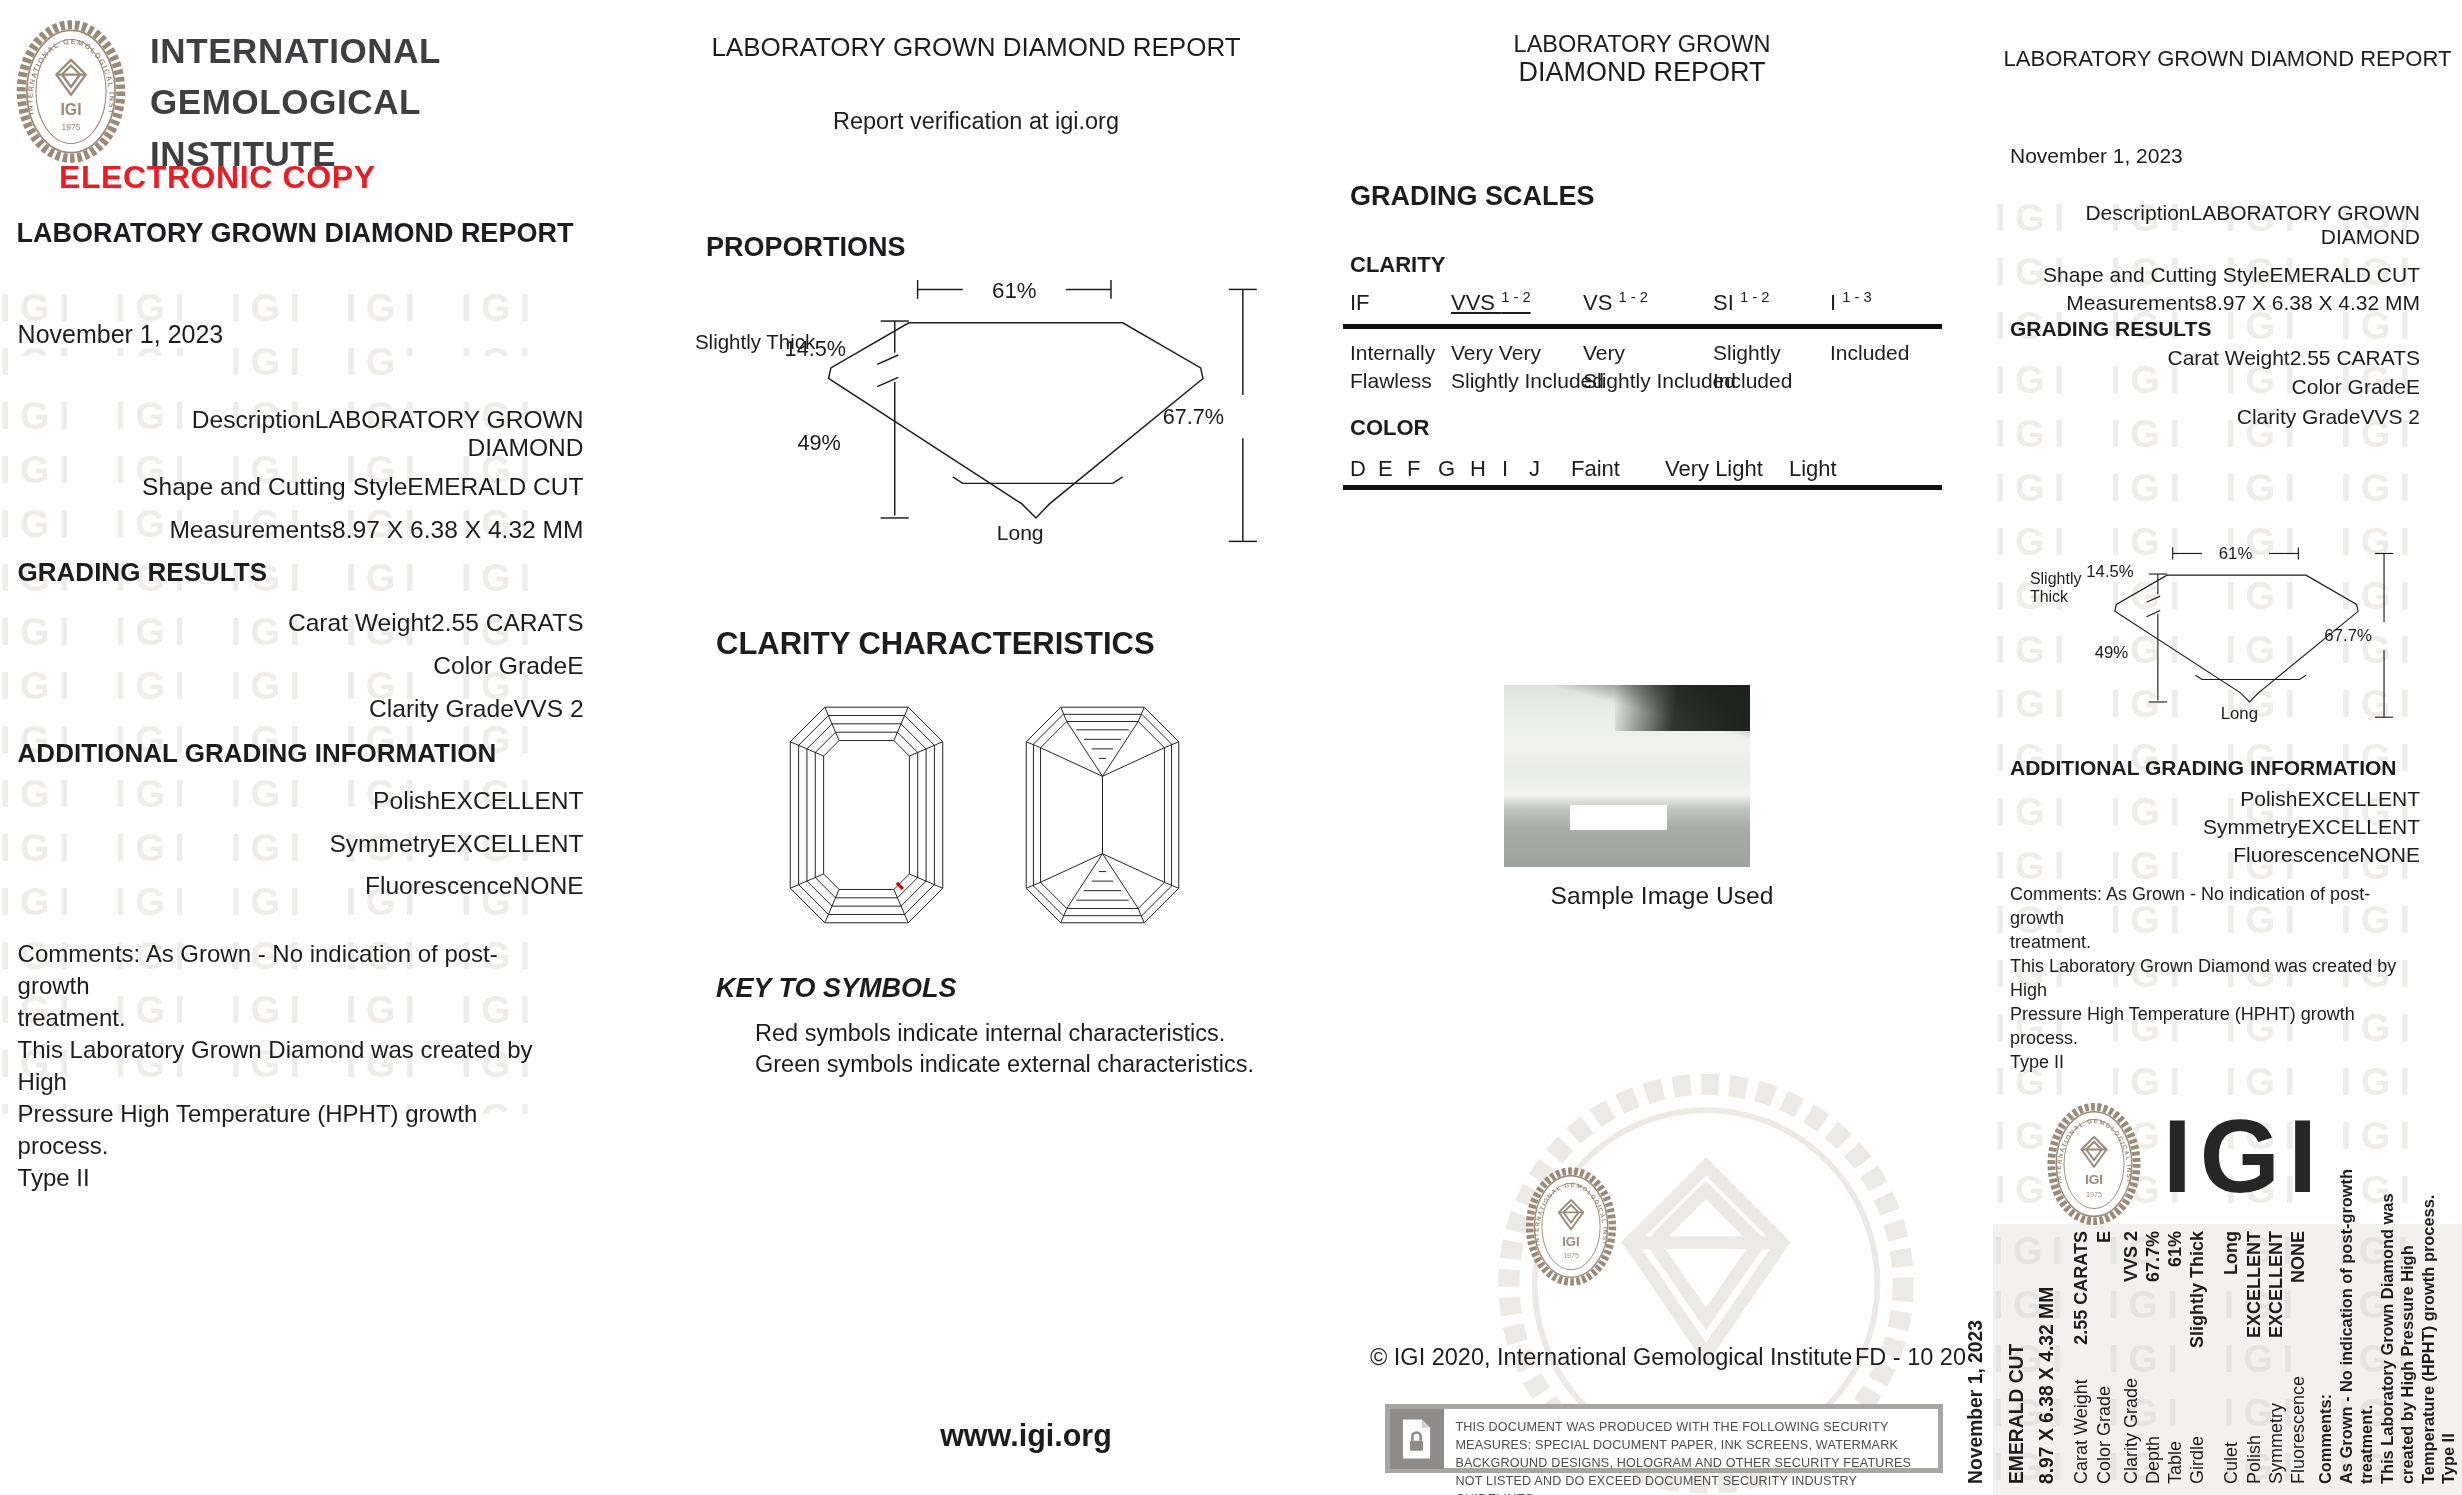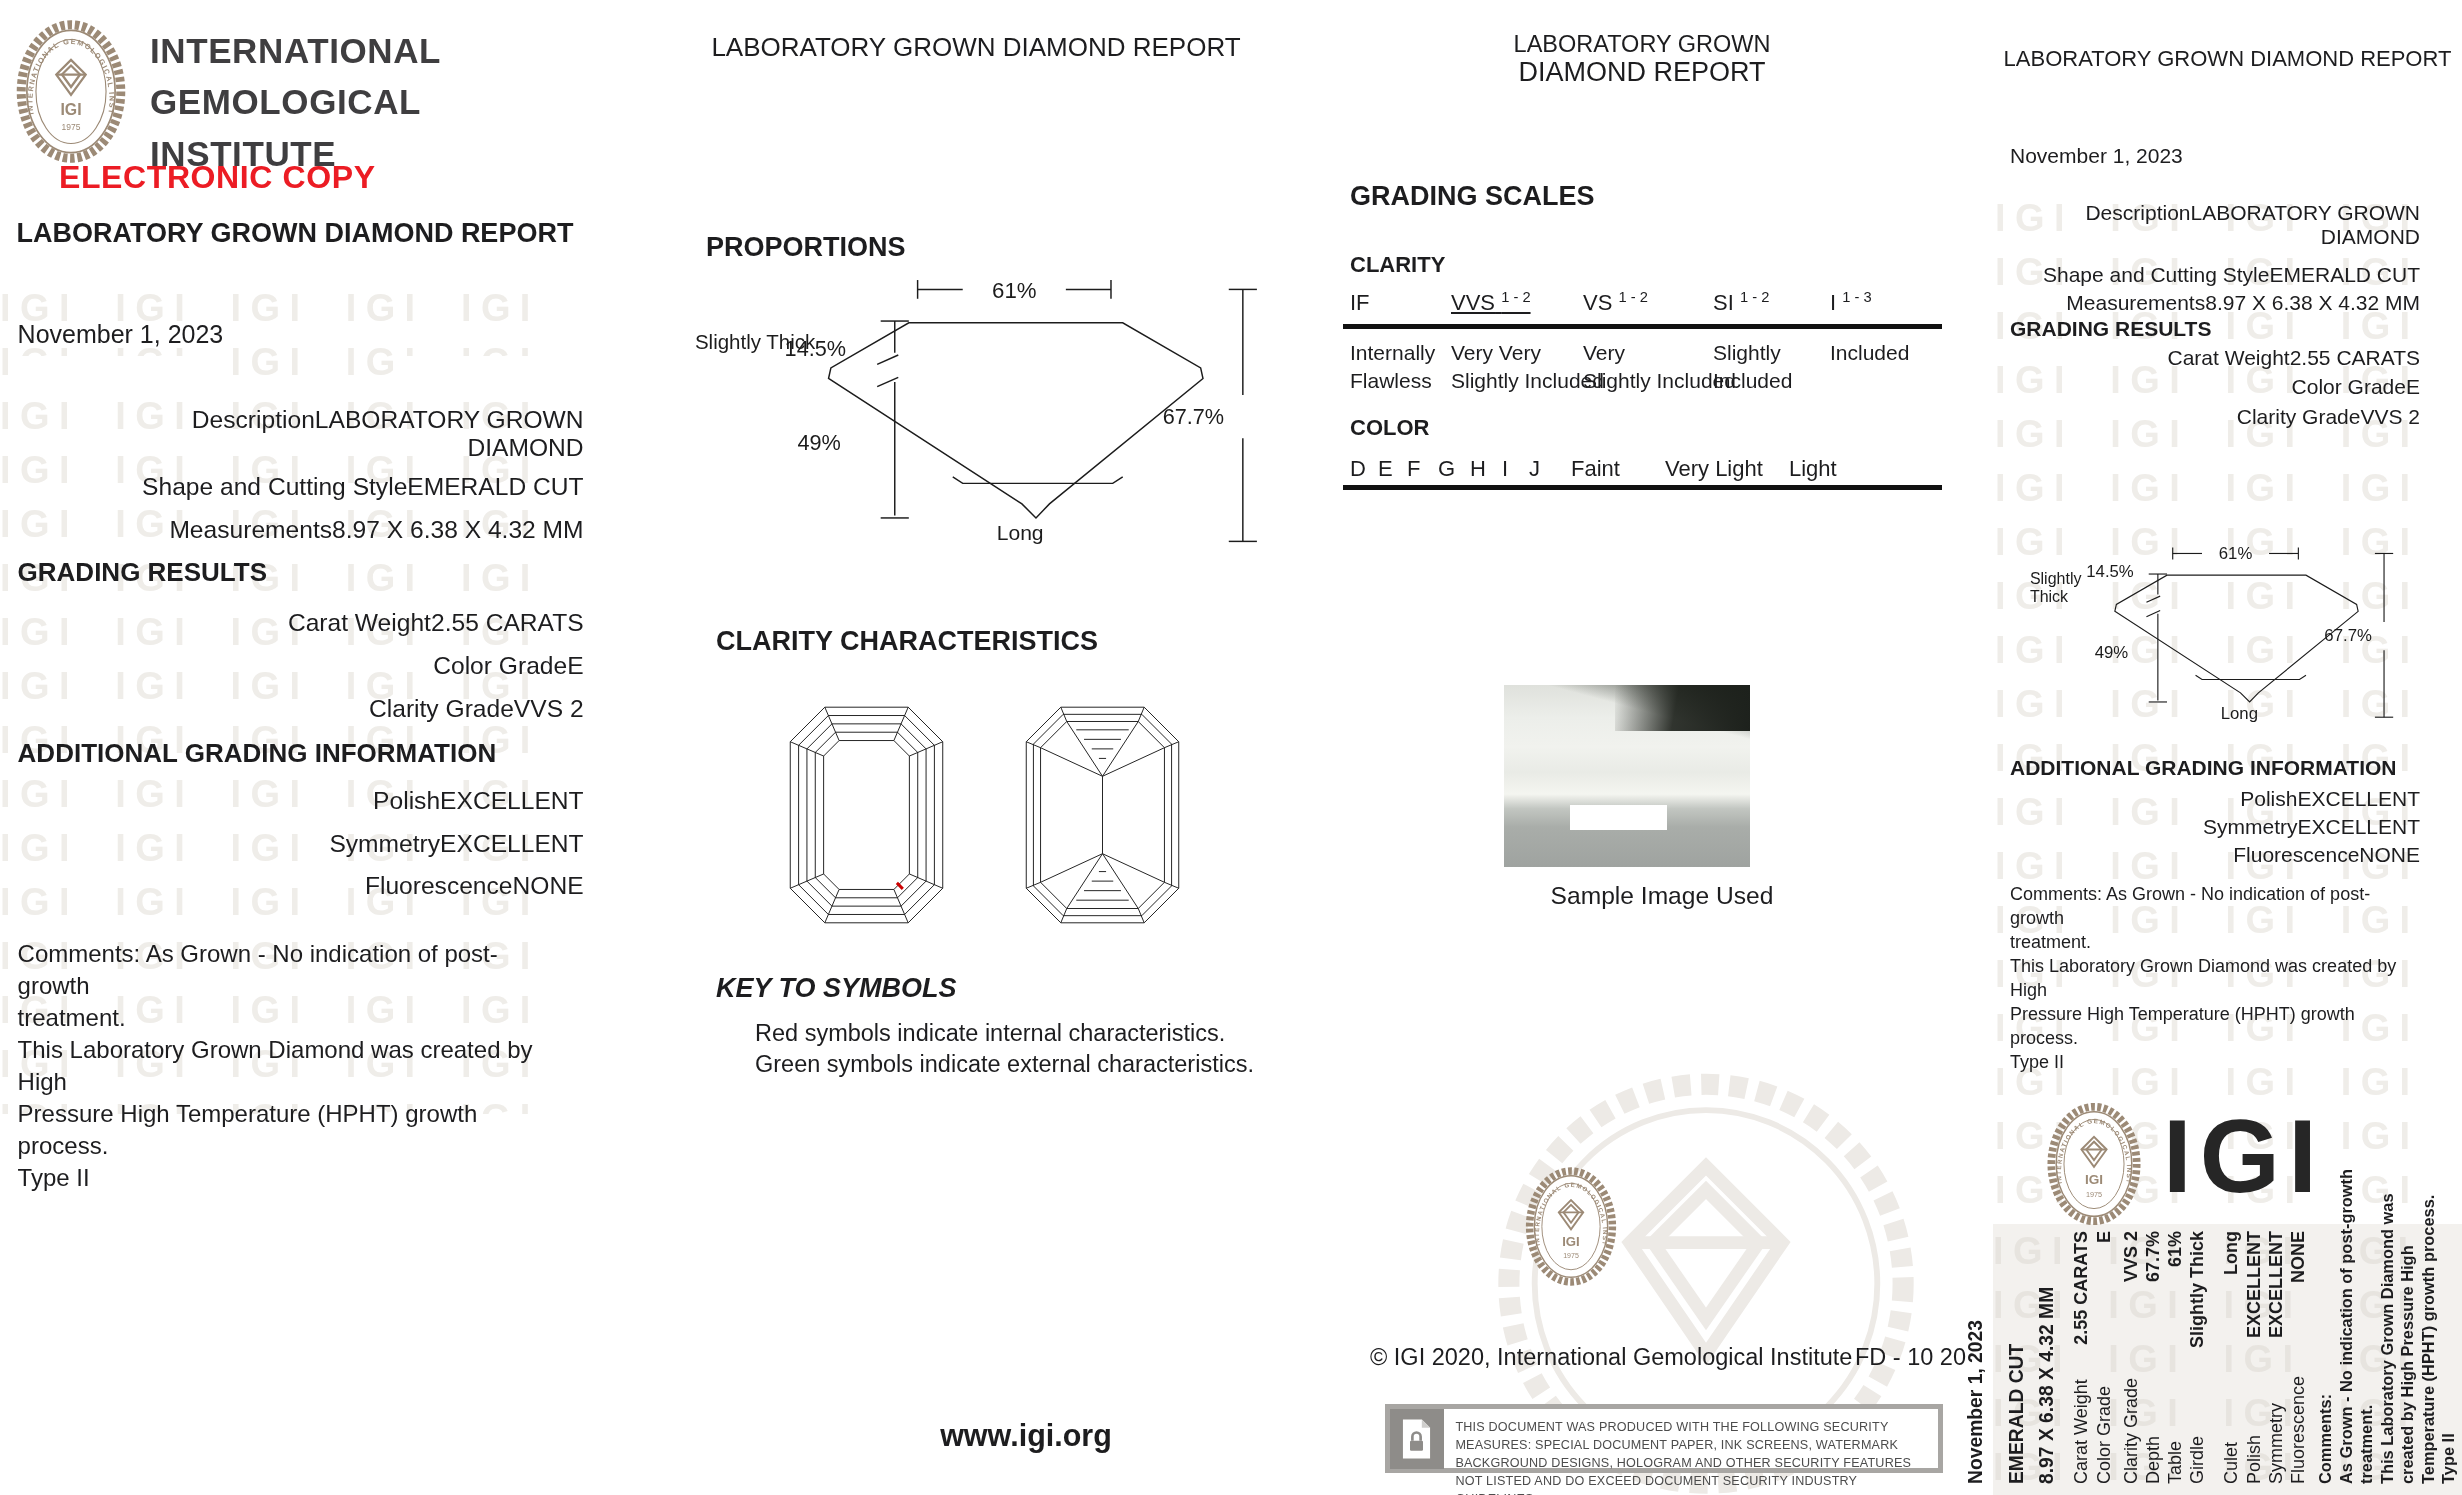--- a/index.html
+++ b/index.html
@@ -122,20 +122,21 @@
 
   <div class="abs z2" style="left:17.6px;top:938px;width:539px;font-size:24px;line-height:32px;">
     <span style="display:block">Comments: As Grown - No indication of post-growth</span>
     <span style="display:block">treatment.</span>
     <span style="display:block">This Laboratory Grown Diamond was created by High</span>
     <span style="display:block">Pressure High Temperature (HPHT) growth process.</span>
     <span style="display:block">Type II</span>
   </div>
 
   <div class="abs z2" style="left:674px;top:32px;width:604px;text-align:center;font-size:26px;">LABORATORY GROWN DIAMOND REPORT</div>
+  <div class="abs z2" style="left:674px;top:108px;width:604px;text-align:center;font-size:23.5px;">Report verification at igi.org</div>
 
   <div class="abs z2 h" style="left:706px;top:232px;font-size:27px;">PROPORTIONS</div>
 
   <svg class="abs z2" style="left:692px;top:267px;" width="586" height="305" viewBox="0 0 1000 520">
     <g fill="none" stroke="#1c1c1c" stroke-width="2.5">
       <line x1="385" y1="22" x2="385" y2="54"></line>
       <line x1="385" y1="38" x2="462" y2="38"></line>
       <line x1="638" y1="38" x2="715" y2="38"></line>
       <line x1="715" y1="22" x2="715" y2="54"></line>
       <path d="M370,95 L735,95 L868,172 L872,190 L610,404 L587,428 L563,404 L233,190 L237,172 Z"></path>
@@ -152,21 +153,21 @@
       <line x1="916" y1="468" x2="964" y2="468"></line>
     </g>
     <text x="550" y="52" text-anchor="middle" font-size="38" fill="#1c1c1c">61%</text>
     <text x="5" y="140" font-size="35" fill="#1c1c1c">Slightly Thick</text>
     <text x="158" y="152" font-size="37" fill="#1c1c1c">14.5%</text>
     <text x="180" y="312" font-size="37" fill="#1c1c1c">49%</text>
     <text x="908" y="268" text-anchor="end" font-size="37" fill="#1c1c1c">67.7%</text>
     <text x="560" y="466" text-anchor="middle" font-size="36" fill="#1c1c1c">Long</text>
   </svg>
 
-  <div class="abs z2 h" style="left:716px;top:626px;font-size:27px;">CLARITY CHARACTERISTICS</div>
+  <div class="abs z2 h" style="left:716px;top:626px;font-size:31px;">CLARITY CHARACTERISTICS</div>
 
   <svg class="abs z2" style="left:789px;top:706px;" width="155" height="218" viewBox="0 0 260 366">
     <g fill="none" stroke="#1a1a1a" stroke-width="1.6">
       <path d="M60,2 H200 L258,60 V306 L200,364 H60 L2,306 V60 Z"></path>
       <path d="M66,16 H194 L244,66 V300 L194,350 H66 L16,300 V66 Z"></path>
       <path d="M72,30 H188 L230,72 V294 L188,336 H72 L30,294 V72 Z"></path>
       <path d="M78,44 H182 L216,78 V288 L182,322 H78 L44,288 V78 Z"></path>
       <path d="M84,58 H176 L202,84 V282 L176,308 H84 L58,282 V84 Z"></path>
       <line x1="60" y1="2" x2="84" y2="58"></line>
         <line x1="2" y1="60" x2="58" y2="84"></line>

